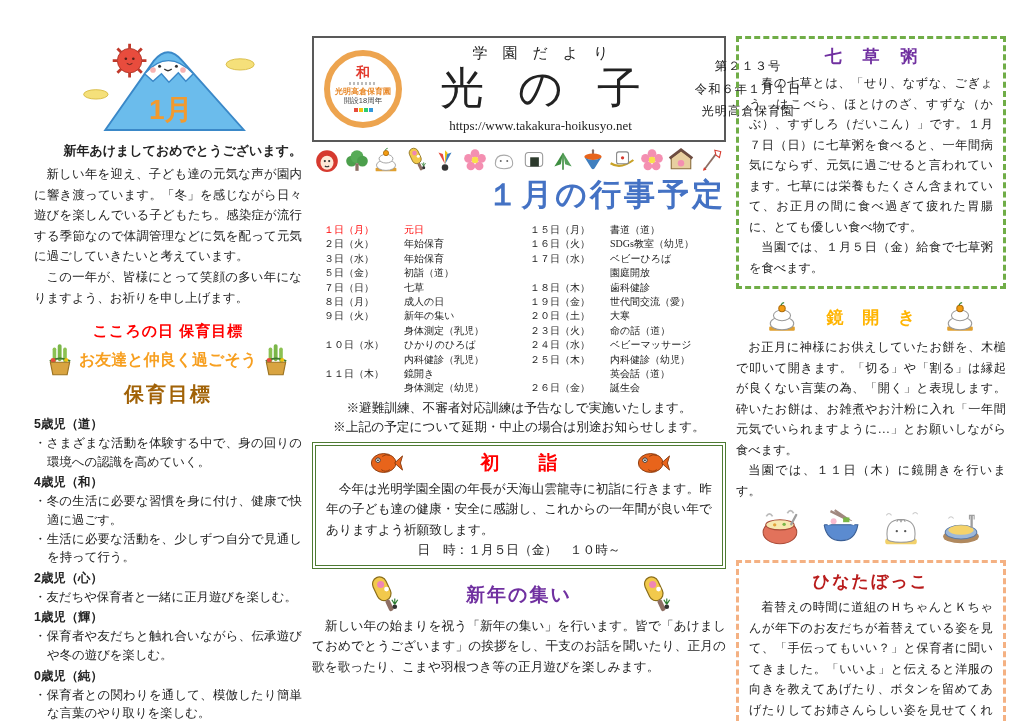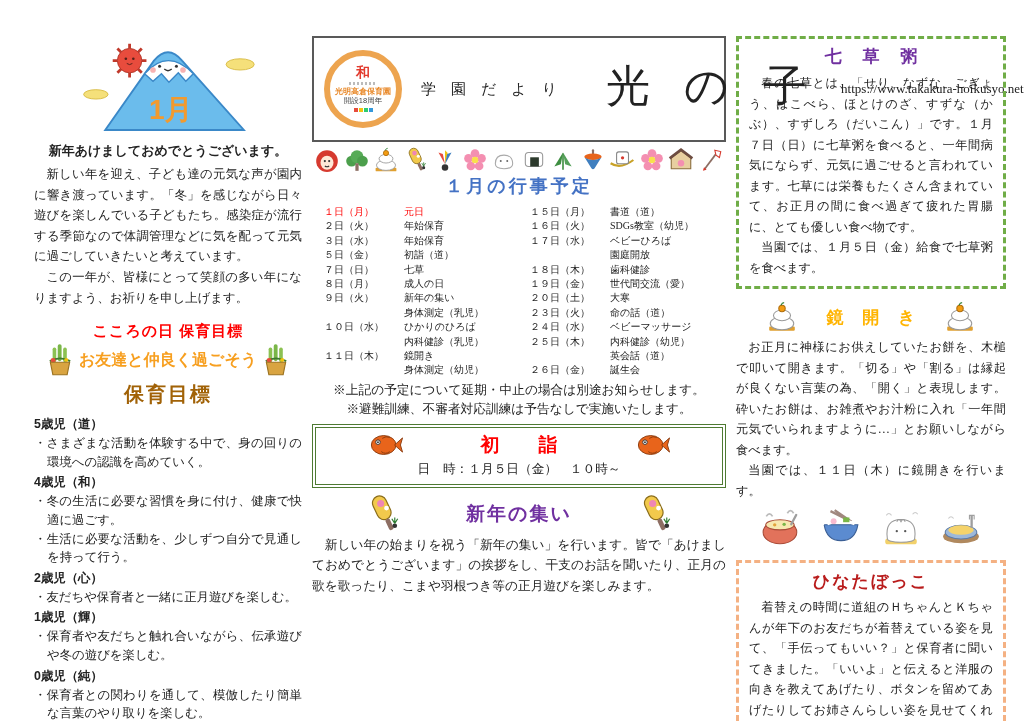--- a/index.html
+++ b/index.html
@@ -9,21 +9,21 @@
     font-family:"Liberation Serif","DejaVu Serif",serif;color:#222;
     overflow:hidden;
   }
   .col{box-sizing:border-box;}
   .col-left{width:268px;flex:none;}
   .col-center{width:414px;flex:none;}
   .col-right{width:270px;flex:none;}
   
   .fuji-wrap{text-align:center;margin:0 0 4px 0;}
   .greet-title{font-family:"Liberation Sans","DejaVu Sans",sans-serif;font-weight:bold;
-    font-size:13px;text-align:center;margin:2px 0 4px 0;}
+    font-size:13px;text-align:right;margin:2px 0 4px 0;}
   .para{font-size:12.4px;line-height:1.66;text-align:justify;text-indent:1em;margin:0;}
   .kokoro{margin-top:14px;text-align:center;}
   .kokoro-h1{color:#ff0000;font-weight:bold;font-size:15px;letter-spacing:1px;
     font-family:"Liberation Sans","DejaVu Sans",sans-serif;}
   .kokoro-row{display:flex;align-items:center;justify-content:center;gap:4px;margin-top:2px;}
   .kokoro-h2{color:#f79f1f;font-weight:bold;font-size:16px;
     font-family:"Liberation Sans","DejaVu Sans",sans-serif;}
   .hoiku-title{color:#a16207;font-weight:bold;font-size:20px;text-align:center;margin:4px 0 8px 0;
     font-family:"Liberation Sans","DejaVu Sans",sans-serif;letter-spacing:2px;}
   .goal-age{font-family:"Liberation Sans","DejaVu Sans",sans-serif;font-weight:bold;
@@ -36,30 +36,30 @@
   .logo-circle{width:78px;height:78px;border-radius:50%;border:6px solid #eda44f;
     box-sizing:border-box;display:flex;flex-direction:column;align-items:center;justify-content:center;
     background:#fff;}
   .logo-wa{color:#e23b2e;font-weight:bold;font-size:14px;line-height:1;}
   .logo-dots{width:28px;height:3px;background:repeating-linear-gradient(90deg,#bbb 0 2px,transparent 2px 4px);margin:2px 0;}
   .logo-name{color:#e98a2b;font-weight:bold;font-size:8px;line-height:1.2;white-space:nowrap;
     font-family:"Liberation Sans","DejaVu Sans",sans-serif;}
   .logo-anniv{color:#444;font-size:7.5px;line-height:1.3;font-family:"Liberation Sans","DejaVu Sans",sans-serif;}
   .logo-mark{display:flex;gap:1px;margin-top:2px;}
   .logo-mark span{width:4px;height:4px;display:block;}
-  .header-mid{flex:1;display:flex;align-items:center;justify-content:space-between;padding:2px 0;}
+  .header-mid{flex:1;display:flex;flex-direction:column;align-items:center;justify-content:space-between;padding:2px 0;}
   .kicker{font-size:15px;letter-spacing:15px;text-indent:15px;white-space:nowrap;}
   .main-title{font-size:44px;letter-spacing:34px;text-indent:34px;line-height:1.0;white-space:nowrap;margin-top:-4px;}
   .url{font-size:13px;white-space:nowrap;}
   .header-right{width:146px;flex:none;font-size:12.3px;line-height:1.85;text-align:center;
     display:flex;flex-direction:column;justify-content:center;letter-spacing:1px;white-space:nowrap;}
   
   .decor-row{display:flex;justify-content:space-between;align-items:center;margin:5px 2px 0 2px;}
   .icon-sm{width:26px;height:26px;}
-  .sched-title{color:#4472c4;font-weight:bold;font-size:18px;text-align:center;letter-spacing:3px;
+  .sched-title{color:#4472c4;font-weight:bold;font-size:31px;text-align:right;letter-spacing:3px;
     font-family:"Liberation Sans","DejaVu Sans",sans-serif;margin:1px 0 7px 0;}
   .sched-grid{display:flex;font-size:10px;}
   .sched-col{flex:1;}
   .sched-col.first{padding-left:12px;}
   .sched-col.second{padding-left:10px;}
   .sched-row{display:flex;line-height:1.44;}
   .sched-date{width:80px;flex:none;white-space:nowrap;}
   .sched-event{flex:1;white-space:nowrap;}
   .sched-row.red{color:#ff0000;}
   .notes{margin-top:3px;}
@@ -491,34 +491,35 @@
           </div>
           <div class="sched-row">
             <span class="sched-date">２６日（金）</span>
             <span class="sched-event">誕生会</span>
           </div>
         </div>
     </div>
 
     <div class="notes">
 
-    <div class="note">※上記の予定について延期・中止の場合は別途お知らせします。</div>
-        <div class="note">※避難訓練、不審者対応訓練は予告なしで実施いたします。</div>
+    <div class="note">※避難訓練、不審者対応訓練は予告なしで実施いたします。</div>
+        <div class="note">※上記の予定について延期・中止の場合は別途お知らせします。</div>
       </div>
 
     <div class="hatsumode-box">
       <div class="box-title-row">
         <svg class="icon-md">
             <use href="#sym-fish"></use>
           </svg>
         <span class="hatsumode-title">初　詣</span>
         <svg class="icon-md">
             <use href="#sym-fish"></use>
           </svg>
       </div>
+      <p class="body-text">今年は光明学園全園の年長が天海山雲龍寺に初詣に行きます。昨年の子ども達の健康・安全に感謝し、これからの一年間が良い年でありますよう祈願致します。</p>
       <div class="center-line">日　時：１月５日（金）　１０時～</div>
     </div>
 
     <div class="shinnen">
       <div class="box-title-row" style="gap:64px;">
         <svg class="icon-hagoita">
             <use href="#sym-hagoita"></use>
           </svg>
         <span class="shinnen-title">新年の集い</span>
         <svg class="icon-hagoita">

